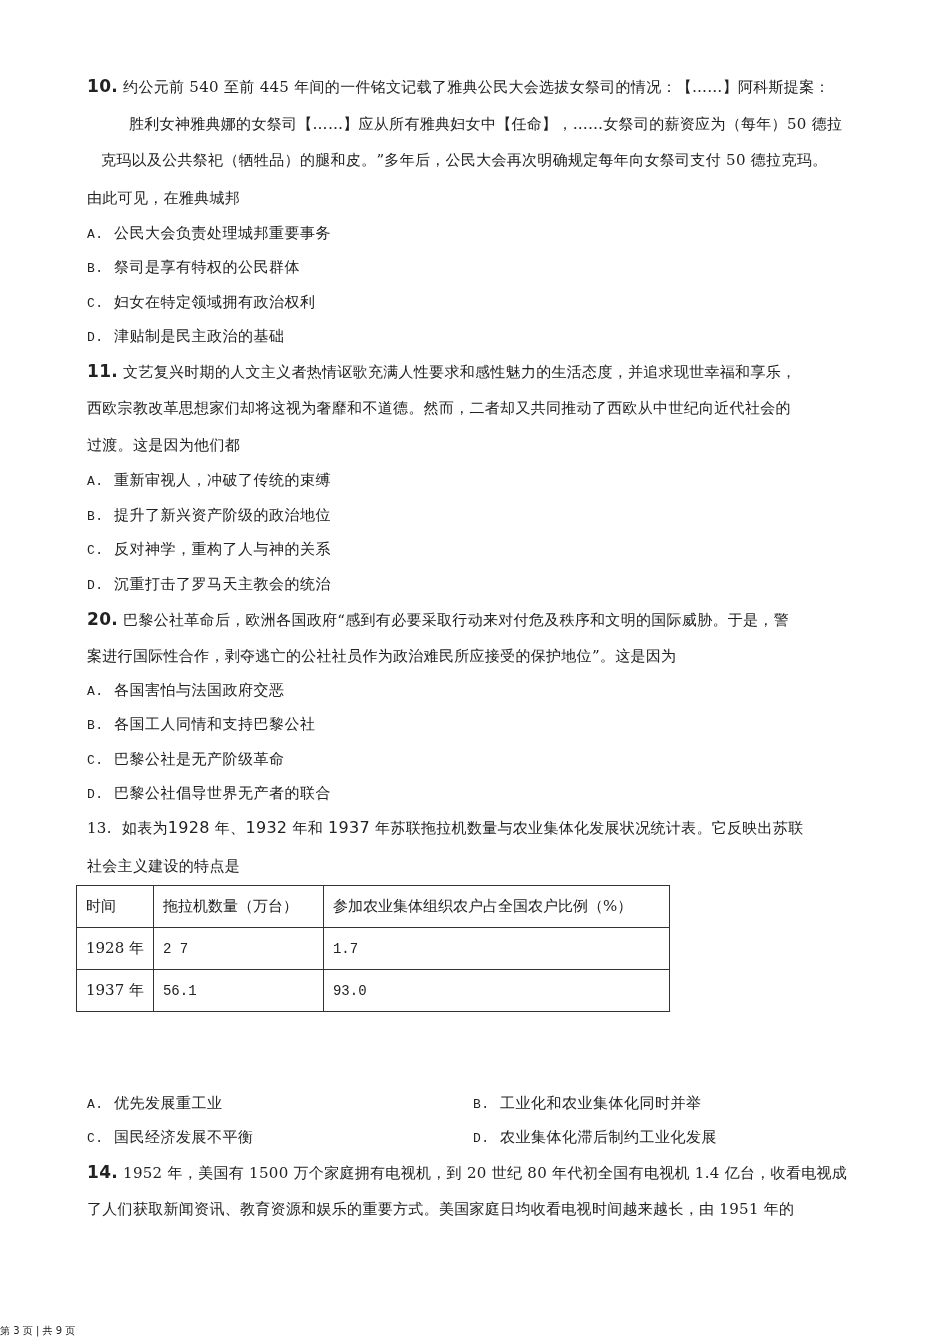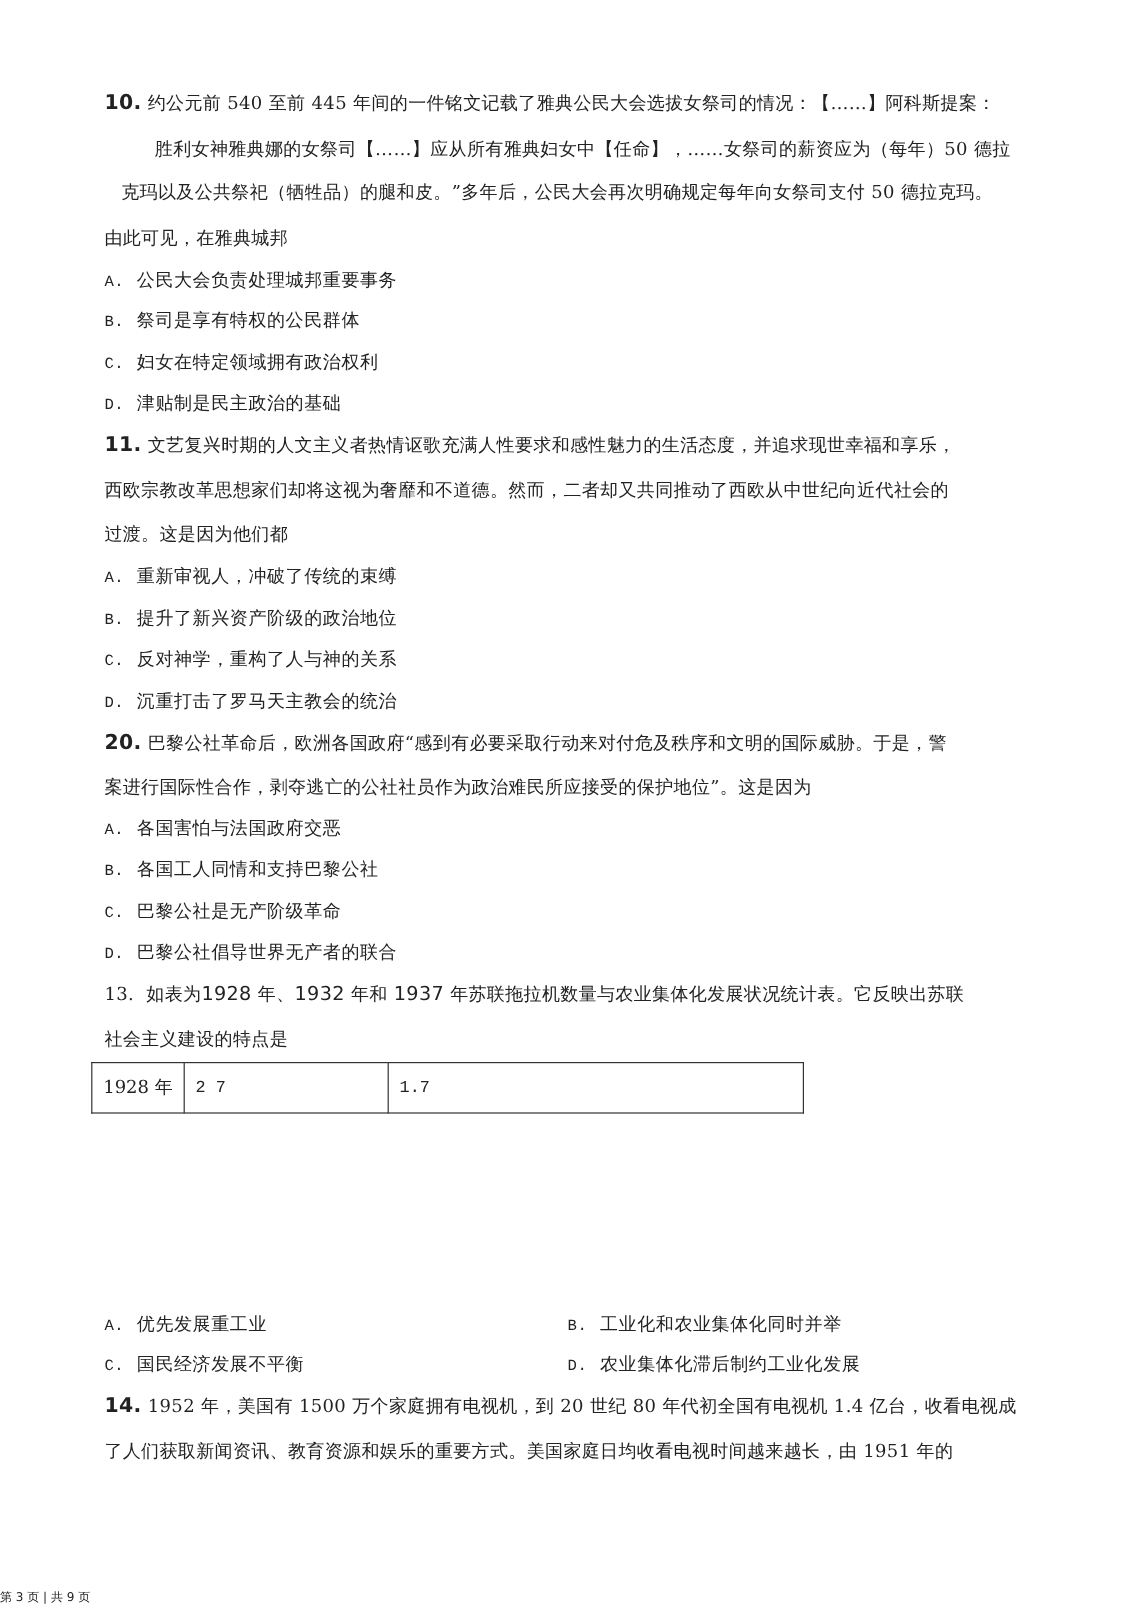--- a/index.html
+++ b/index.html
@@ -50,24 +50,34 @@
   <div class="opt" style="top:749px;"><span class="lbl">C.</span><span>巴黎公社是无产阶级革命</span></div>
   <div class="opt" style="top:783px;"><span class="lbl">D.</span><span>巴黎公社倡导世界无产者的联合</span></div>
 </div>
 
 <div>
   <div class="line" style="top:818px;"><span>13.</span>&nbsp; <span>如表为</span><span class="sans-num">1928</span> <span>年、</span><span class="sans-num">1932</span> <span>年和</span> <span class="sans-num">1937</span> <span>年苏联拖拉机数量与农业集体化发展状况统计表。它反映出苏联</span></div>
   <div class="line" style="top:856px;">社会主义建设的特点是</div>
 
   <table class="data">
     <tbody>
+        <tr>
+      <td class="c0">时间</td>
+      <td class="c1">拖拉机数量（万台）</td>
+      <td class="c2">参加农业集体组织农户占全国农户比例（%）</td>
+    </tr>
     <tr>
       <td class="c0">1928 年</td>
       <td class="c1 mono">2 7</td>
       <td class="c2 mono">1.7</td>
+    </tr>
+    <tr>
+      <td class="c0">1937 年</td>
+      <td class="c1 mono">56.1</td>
+      <td class="c2 mono">93.0</td>
     </tr>
   </tbody>
     </table>
 
   <div class="opt" style="top:1093px;"><span class="lbl">A.</span><span>优先发展重工业</span></div>
   <div class="opt" style="top:1093px; left:473px;"><span class="lbl">B.</span><span>工业化和农业集体化同时并举</span></div>
   <div class="opt" style="top:1127px;"><span class="lbl">C.</span><span>国民经济发展不平衡</span></div>
   <div class="opt" style="top:1127px; left:473px;"><span class="lbl">D.</span><span>农业集体化滞后制约工业化发展</span></div>
 </div>
 

